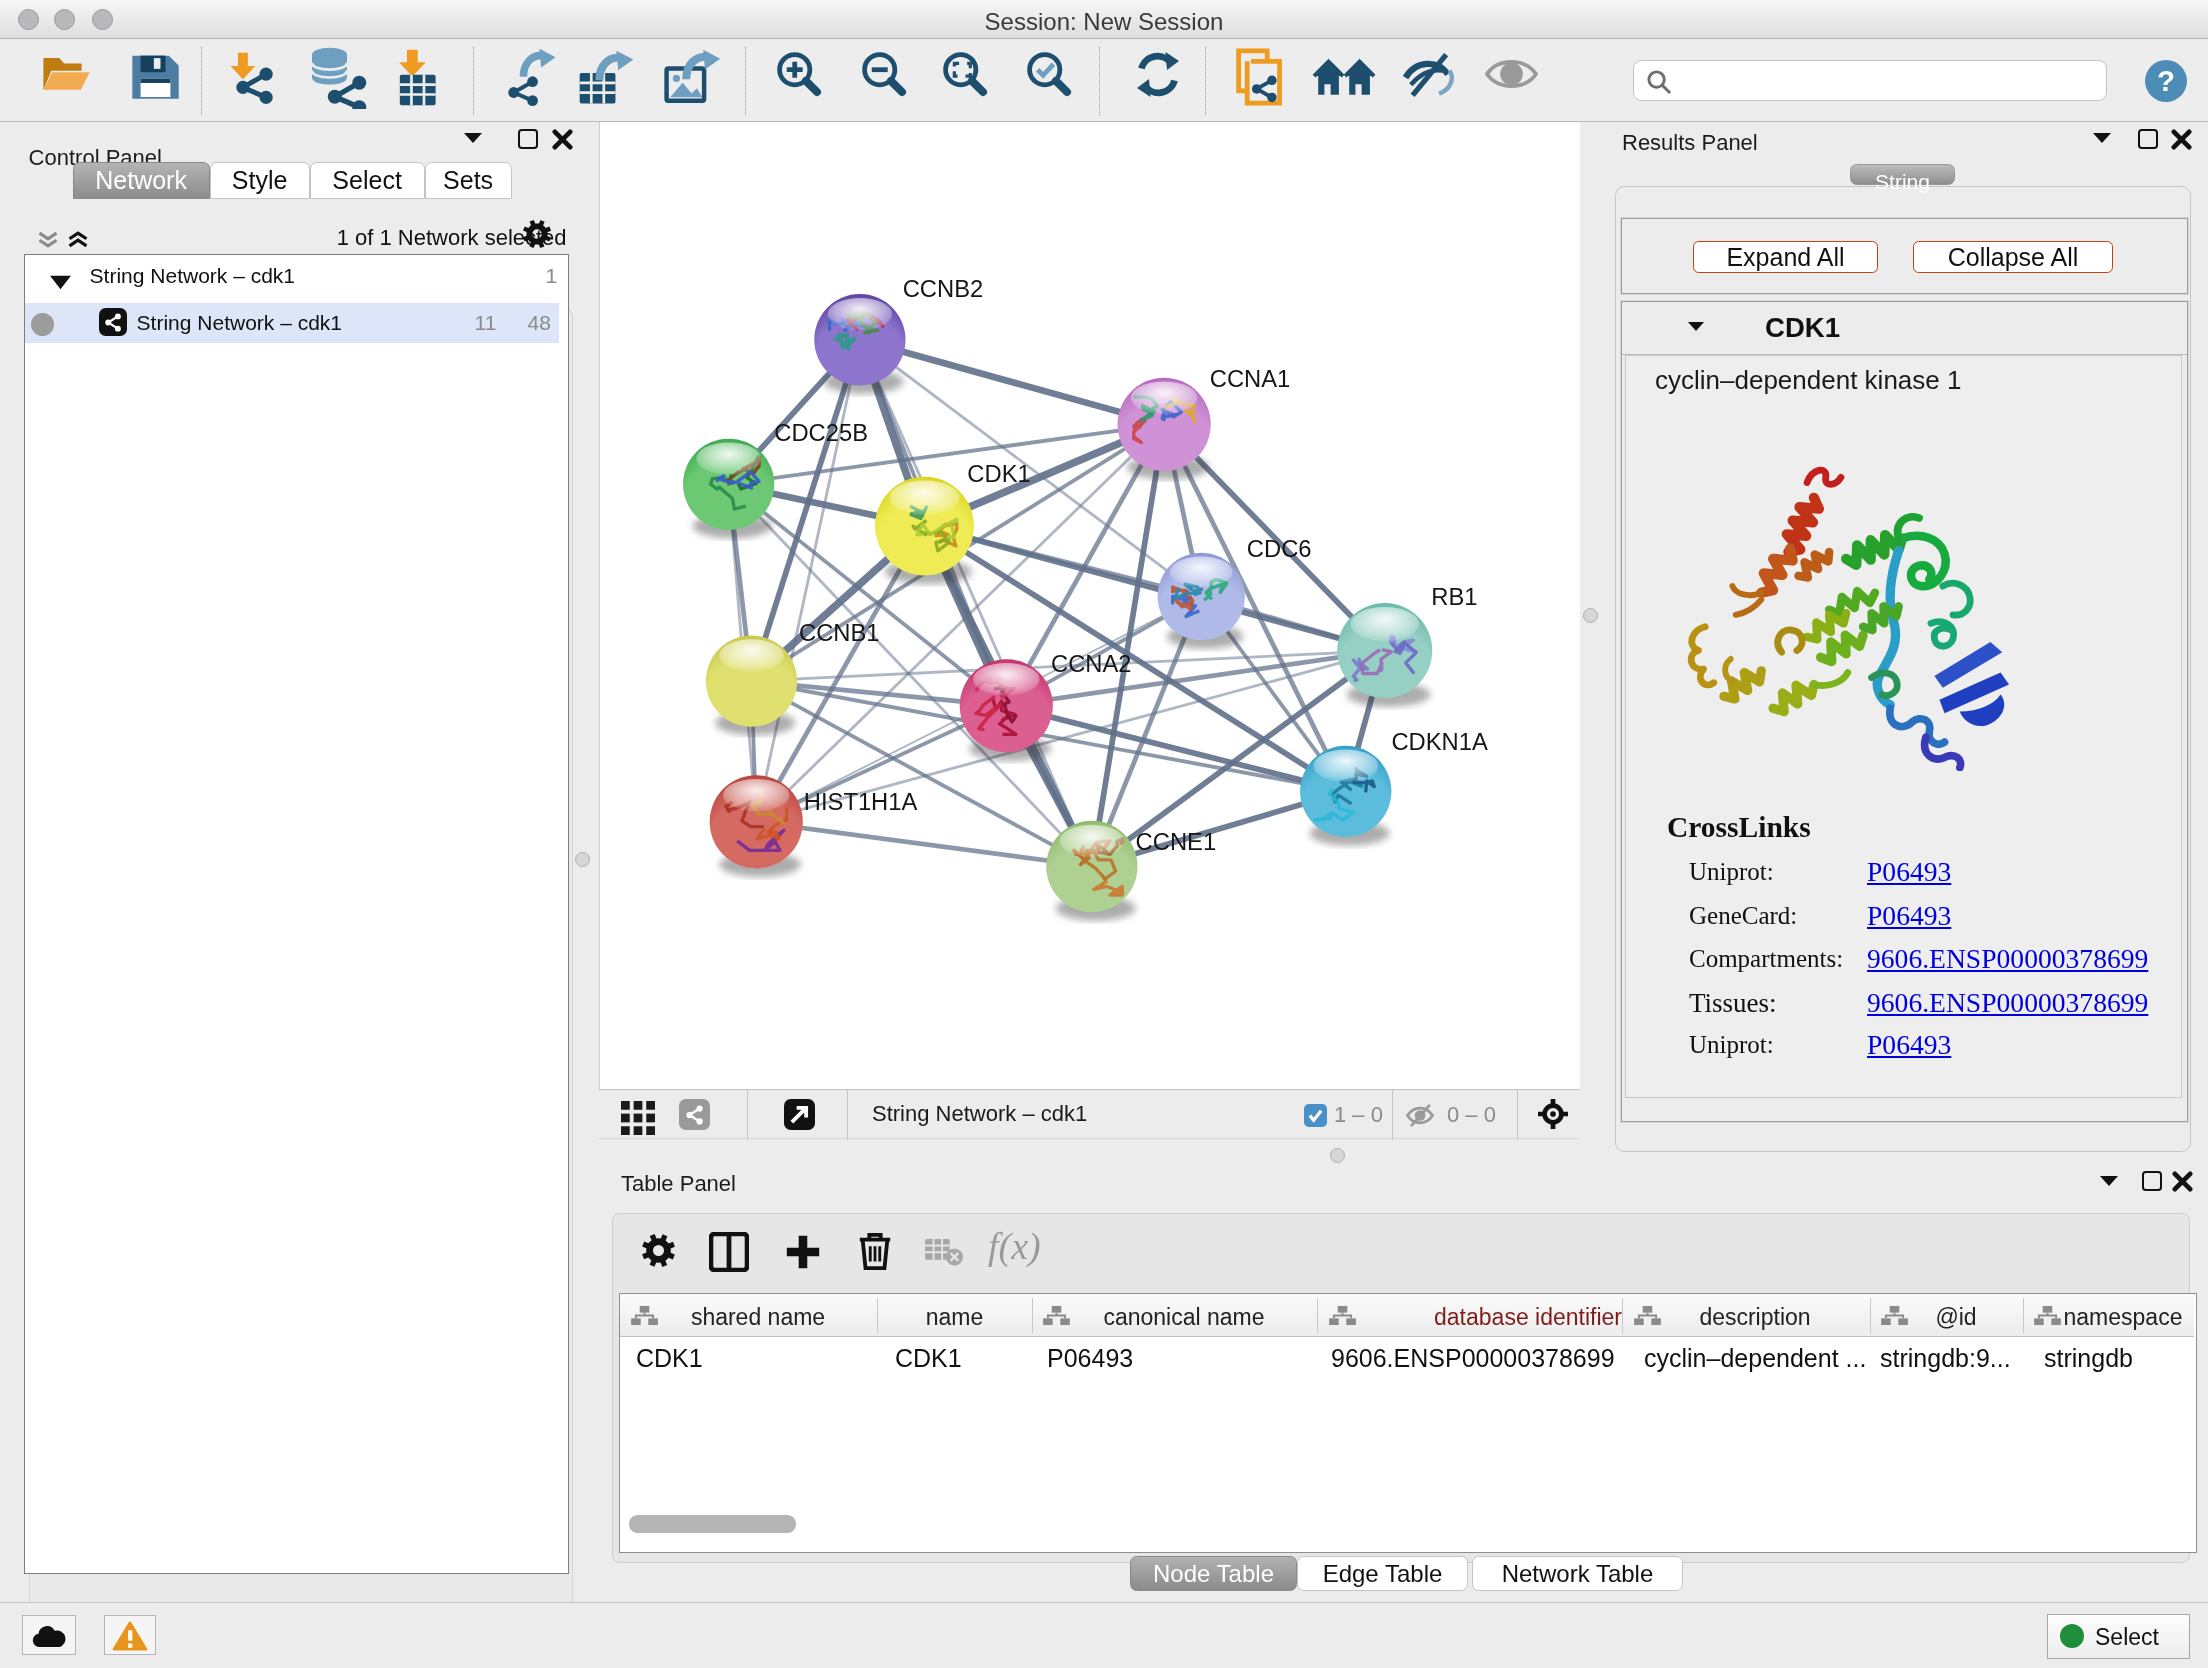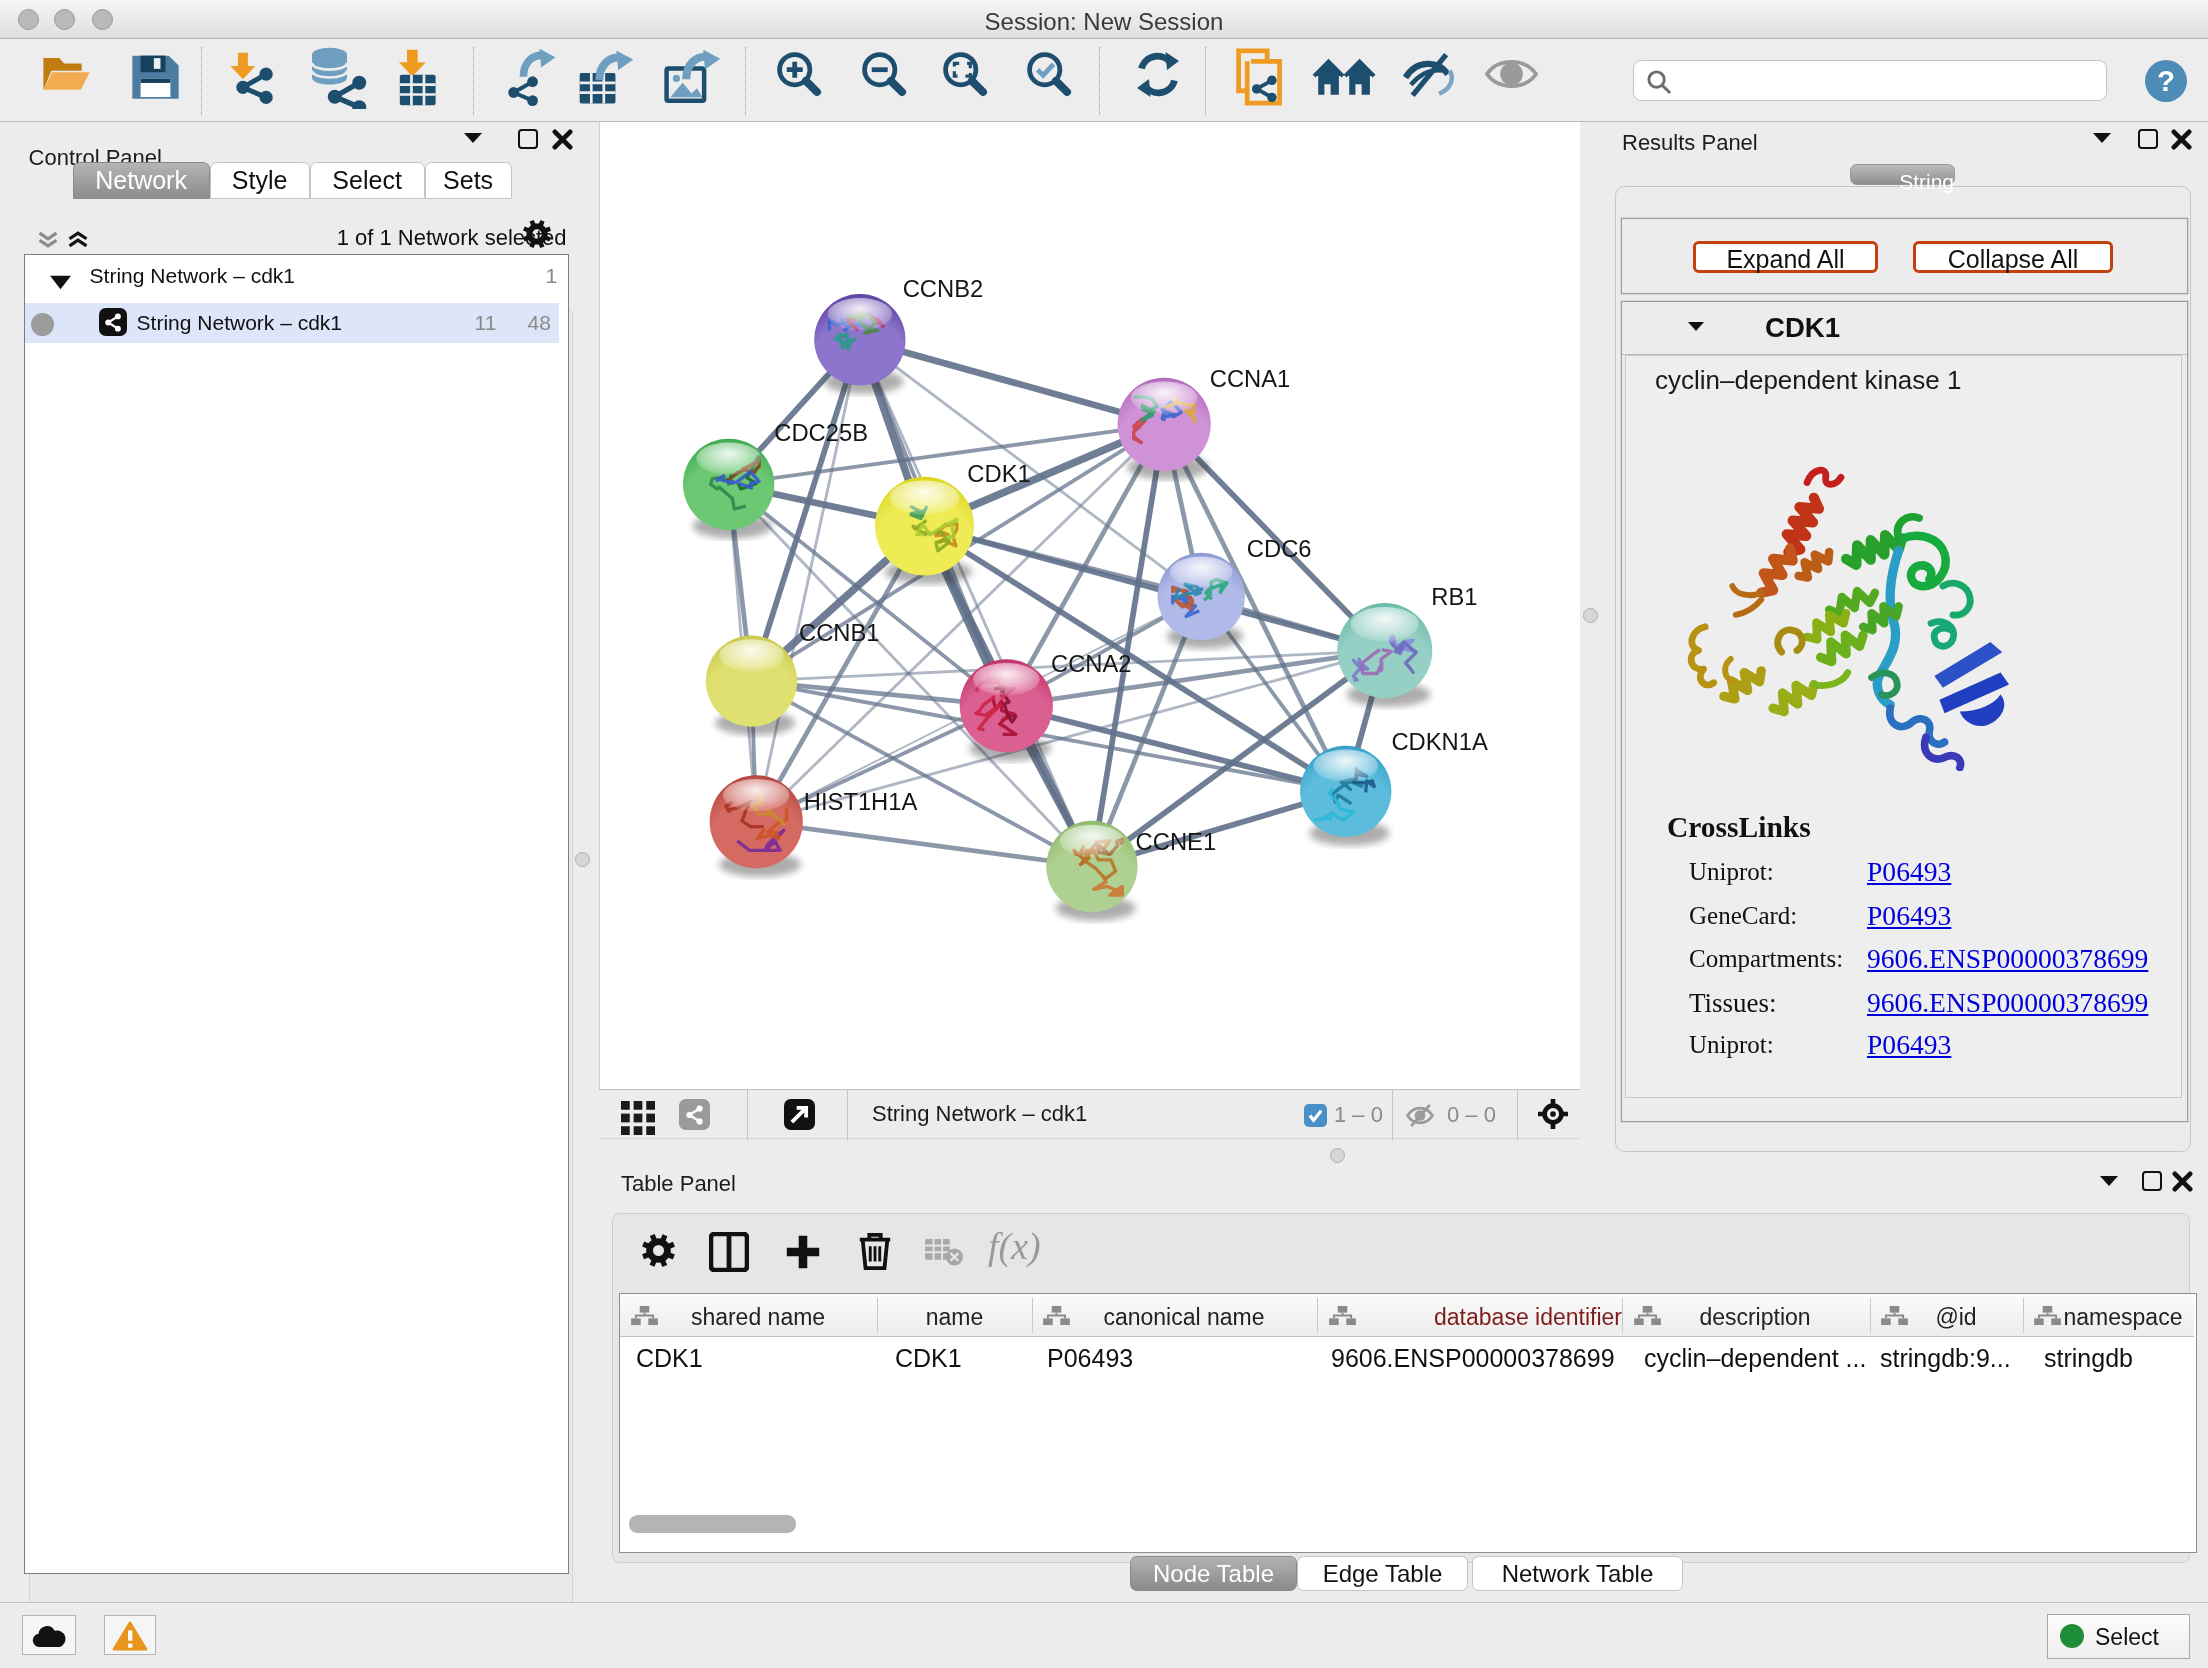--- a/index.html
+++ b/index.html
@@ -19,23 +19,23 @@
 .btabsel{background:linear-gradient(#b2b2b2,#8a8a8a);color:#fff;border-color:#8a8a8a}
 .treebox{left:16px;top:132px;width:545px;height:1320px;background:#fff;border:1.9px solid #7e7e7e}
 .trow{left:0;width:541px;height:39px;font-size:21px;color:#111}
 .gray{color:#8a8a8a}
 .cpcont{left:21px;top:185px;width:544px;height:1395px;background:#e9e9e9;border:1px solid #d4d4d4;border-radius:9.5px}
 .netcanvas{left:599px;top:122px;width:981px;height:967px;background:#fff;border-left:1px solid #cfcfcf}
 .nettb{left:599px;top:1089px;width:981px;height:50px;background:#ececec;border-top:1px solid #c0c0c0;border-bottom:1px solid #d8d8d8}
 .ntsep{top:0px;height:50px;border-left:1px solid #c6c6c6}
 .rp{left:1579px;top:122px;width:630px;height:1043px}
 .rpcont{left:36px;top:64px;width:576px;height:966px;background:#ececec;border:1px solid #c6c6c6;border-radius:9.5px}
-.stringtab{left:271px;top:42px;width:105px;height:21px;background:linear-gradient(#bcbcbc,#8e8e8e);border:1px solid #979797;border-radius:6.7px;color:#fff;font-size:21px;text-align:right;line-height:33px}
+.stringtab{left:271px;top:42px;width:105px;height:21px;background:linear-gradient(#bcbcbc,#8e8e8e);border:1px solid #979797;border-radius:6.7px;color:#fff;font-size:21px;text-align:center;line-height:33px}
 .rbox{left:5.7px;background:#ececec;border:1px solid #9c9c9c;outline:1px solid #d8d8d8}
-.rbtn{height:32px;background:#fff;border:3px solid #c2410c;border-radius:5.7px;font-size:25px;color:#111;text-align:center;line-height:30px}
+.rbtn{height:32px;background:#fff;border:1px solid #c2410c;border-radius:5.7px;font-size:25px;color:#111;text-align:center;line-height:30px}
 .serif{font-family:"Liberation Serif",serif}
 .link{color:#0000dd;text-decoration:underline}
 .tp{left:599px;top:1165px;width:1609px;height:437px}
 .tpcont{left:13.3px;top:48px;width:1578px;height:350px;background:#e6e6e6;border:1px solid #cdcdcd;border-radius:7.6px}
 .tbl{left:20px;top:128px;width:1578px;height:260px;background:#fff;border:1.9px solid #8f8f8f;overflow:hidden}
 .thead{left:0;top:0;width:1574px;height:43px;background:linear-gradient(#fbfbfb,#ececec);border-bottom:1px solid #c2c2c2;font-size:23px;color:#222}
 .thdiv{top:3.8px;height:35px;border-left:1px solid #c8c8c8}
 .trowd{font-size:25px;color:#111}
 .statusbar{left:0;top:1602px;width:2208px;height:67px;background:#ececec;border-top:1px solid #c4c4c4}
 .sbtn{top:13.3px;height:40px;background:#f5f5f5;border:1.9px solid #b4b4b4}

